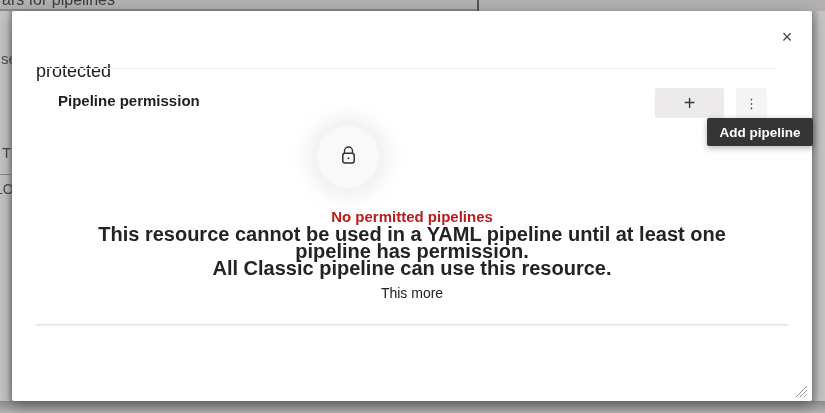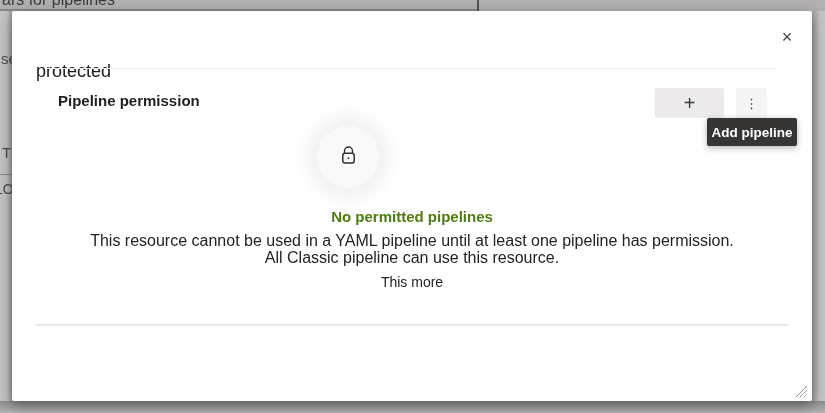--- a/index.html
+++ b/index.html
@@ -72,44 +72,44 @@
     font-size:15px; font-weight:700; color:#201f1e;
   }
   .btn {
     position:absolute; top:77px; height:30px; border:none; border-radius:2px;
     display:flex; align-items:center; justify-content:center;
     color:#3b3b3b; cursor:pointer;
   }
   .add-btn  { left:643px; width:69px; background:#eceaea; font-size:20px; font-weight:300; }
   .more-btn { left:724px; width:31px; background:#f6f5f5; font-size:13px; letter-spacing:0; }
   .tooltip {
-    position:absolute; left:695px; top:107px; width:90px; height:28px;
+    position:absolute; left:695px; top:107px; width:106px; height:28px;
     background:#363534; color:#ffffff; border-radius:2px;
     display:flex; align-items:center; justify-content:center;
     font-size:13.5px; font-weight:600;
     box-shadow:0 2px 6px rgba(0,0,0,0.3);
     white-space:nowrap;
   }
 
   
   .lock-circle {
     position:absolute; left:305px; top:115px; width:62px; height:62px;
     border-radius:50%; background:#faf9f9;
     box-shadow:0 0 18px 10px rgba(240,238,238,0.9);
     display:flex; align-items:center; justify-content:center;
   }
   .empty-block {
     position:absolute; left:50px; top:196px; width:700px;
     text-align:center; color:#242322;
   }
   .empty-title {
-    font-size:15px; font-weight:700; color:#4d7c0f;
-    line-height:19px; margin-bottom:6px;
+    font-size:15px; font-weight:700; color:#b91c1c;
+    line-height:19px; margin-bottom:0;
   }
-  .empty-line { font-size:16px; line-height:17px; }
+  .empty-line { font-size:20px; line-height:17px;font-weight:bold; }
   .empty-link {
     display:inline-block; margin-top:8px; font-size:14px; color:#242322;
     cursor:pointer; text-decoration:none;
   }
 
   .card-bottom-line {
     position:absolute; left:24px; top:313px; width:752px; height:1px;
     background:#e4e3e2; box-shadow:0 1px 2px rgba(0,0,0,0.12);
   }
   .resize-grip {

